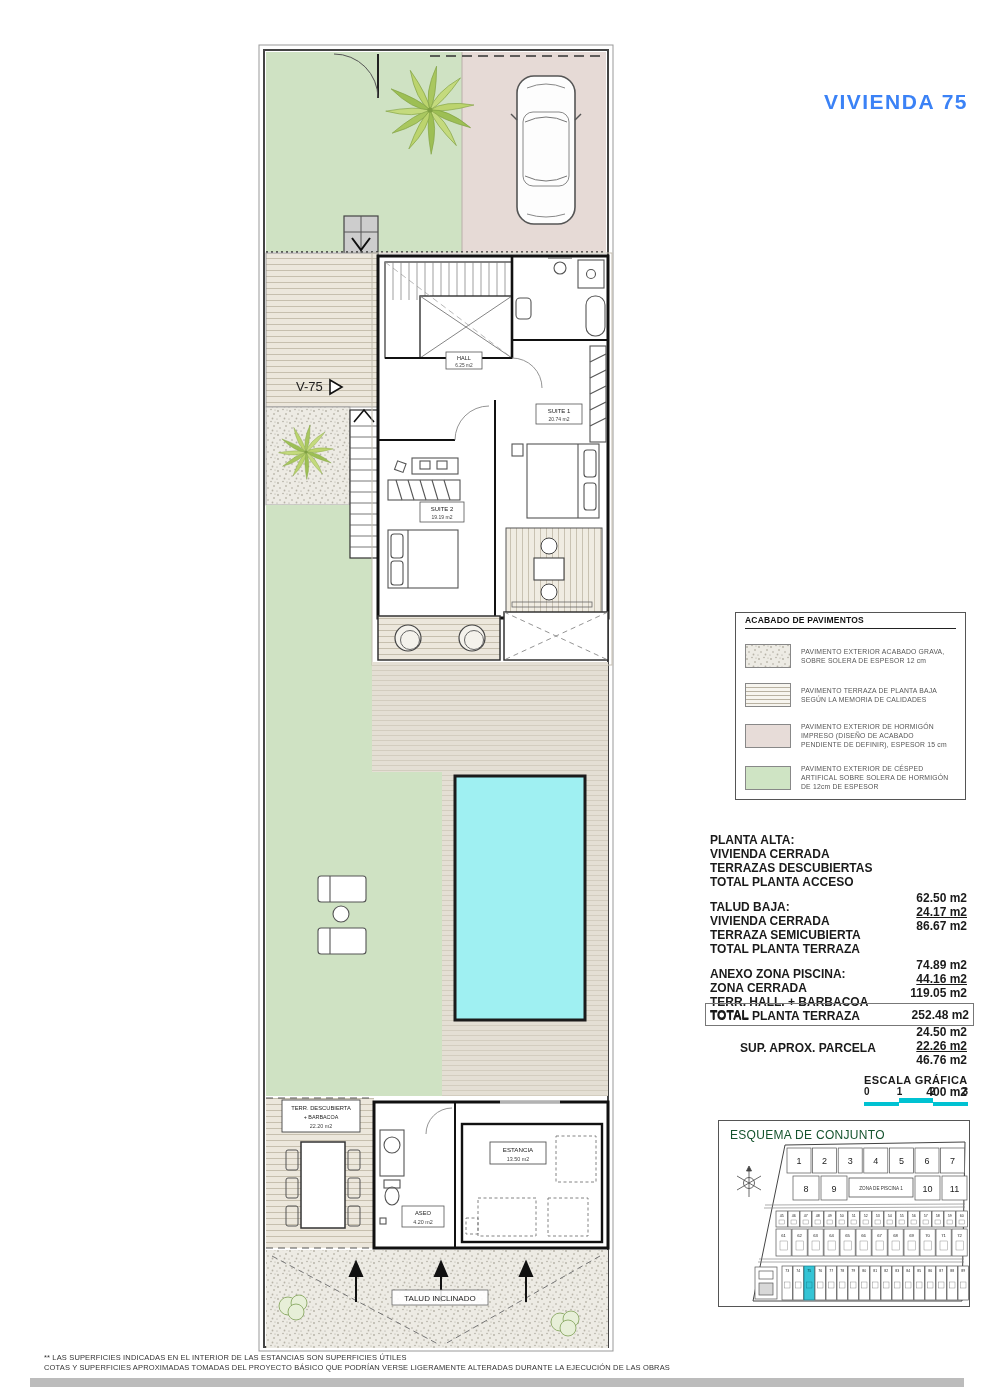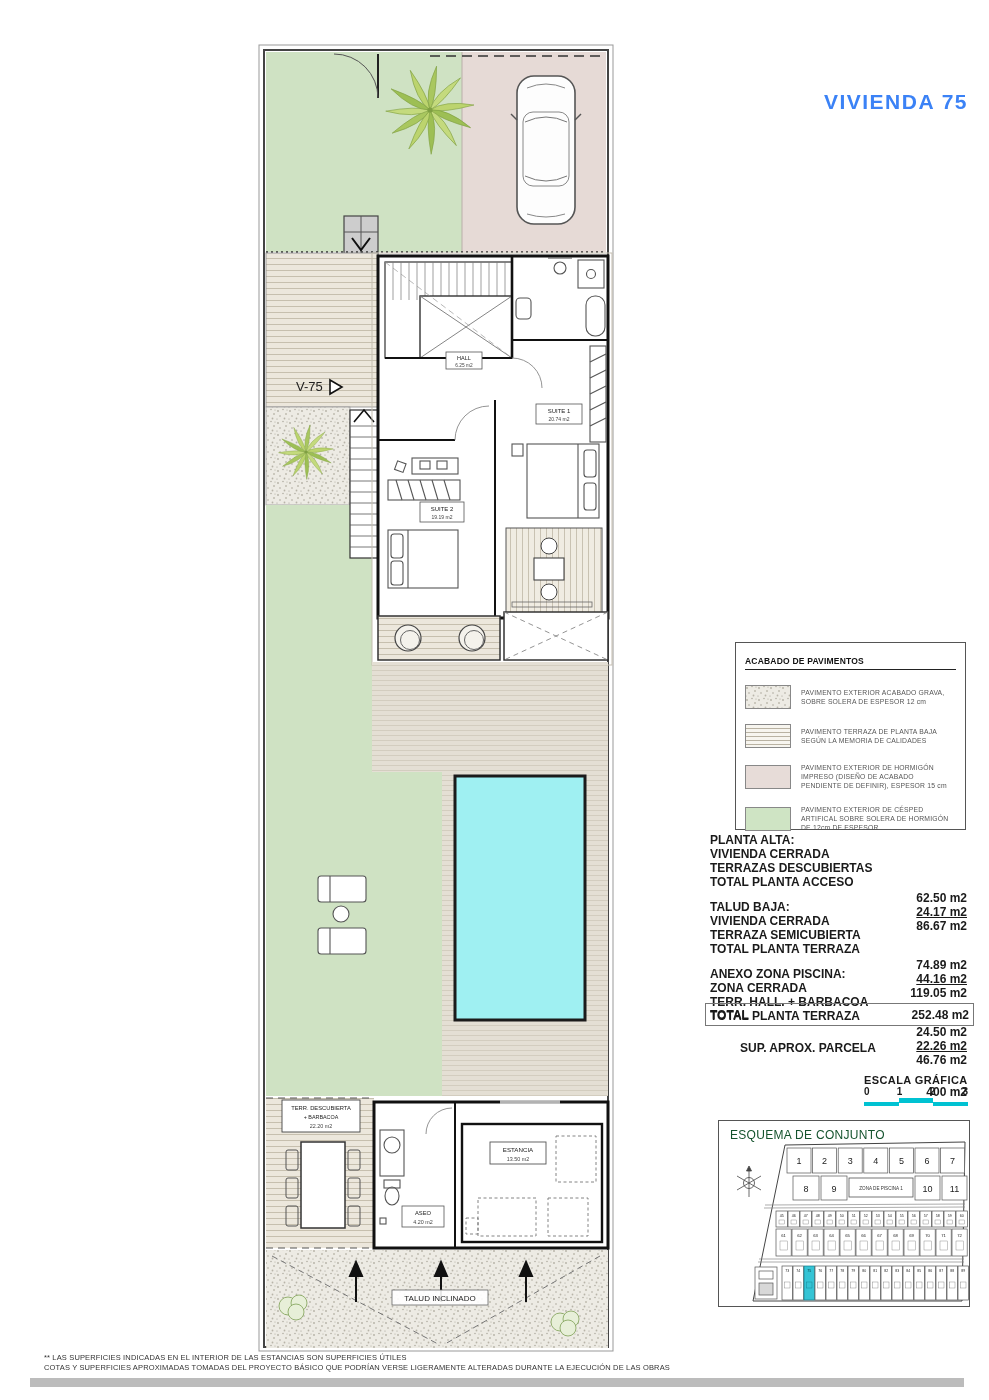--- a/index.html
+++ b/index.html
@@ -10,21 +10,21 @@
   }
   .abs{position:absolute;}
   
   #sheet-title{
     left:735px;top:90px;width:233px;text-align:right;
     font-size:21px;font-weight:bold;letter-spacing:1.5px;color:#3b82f6;
   }
   
   #legend{
     left:735px;top:612px;width:231px;height:188px;border:1px solid #555;
-    background:#fff;padding:13px 9px;box-sizing:border-box;margin-top:30px;
+    background:#fff;padding:2px 9px;box-sizing:border-box;
   }
   #legend .legend-title{
     font-size:8.5px;font-weight:bold;letter-spacing:.2px;color:#111;
     border-bottom:1.5px solid #222;padding-bottom:3px;
   }
   .legend-item{display:flex;align-items:center;gap:10px;margin-top:15px;}
   .legend-item svg.swatch{width:46px;height:24px;flex:0 0 auto;display:block;}
   .legend-text{
     font-size:6.8px;line-height:9px;color:#555;letter-spacing:.2px;width:158px;
   }

